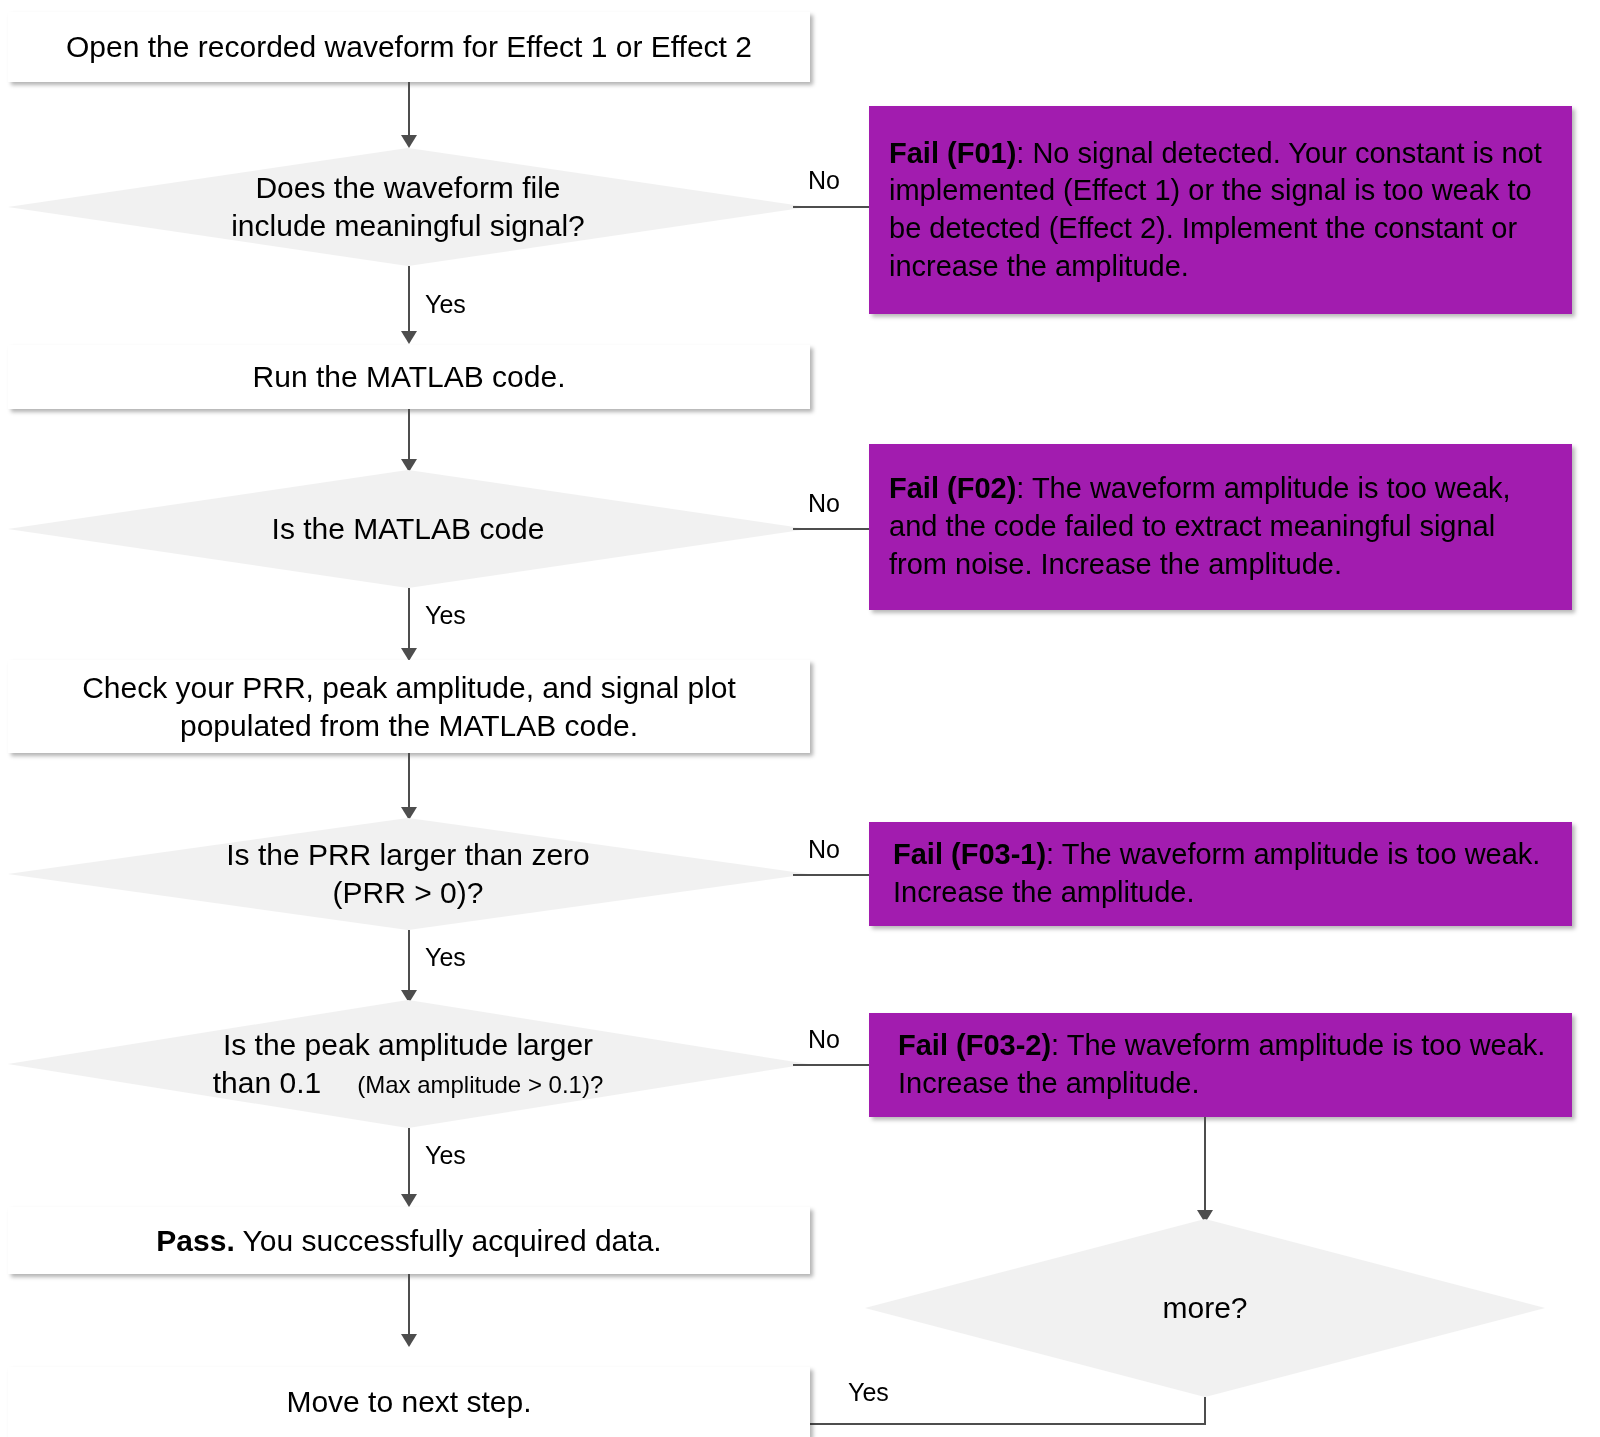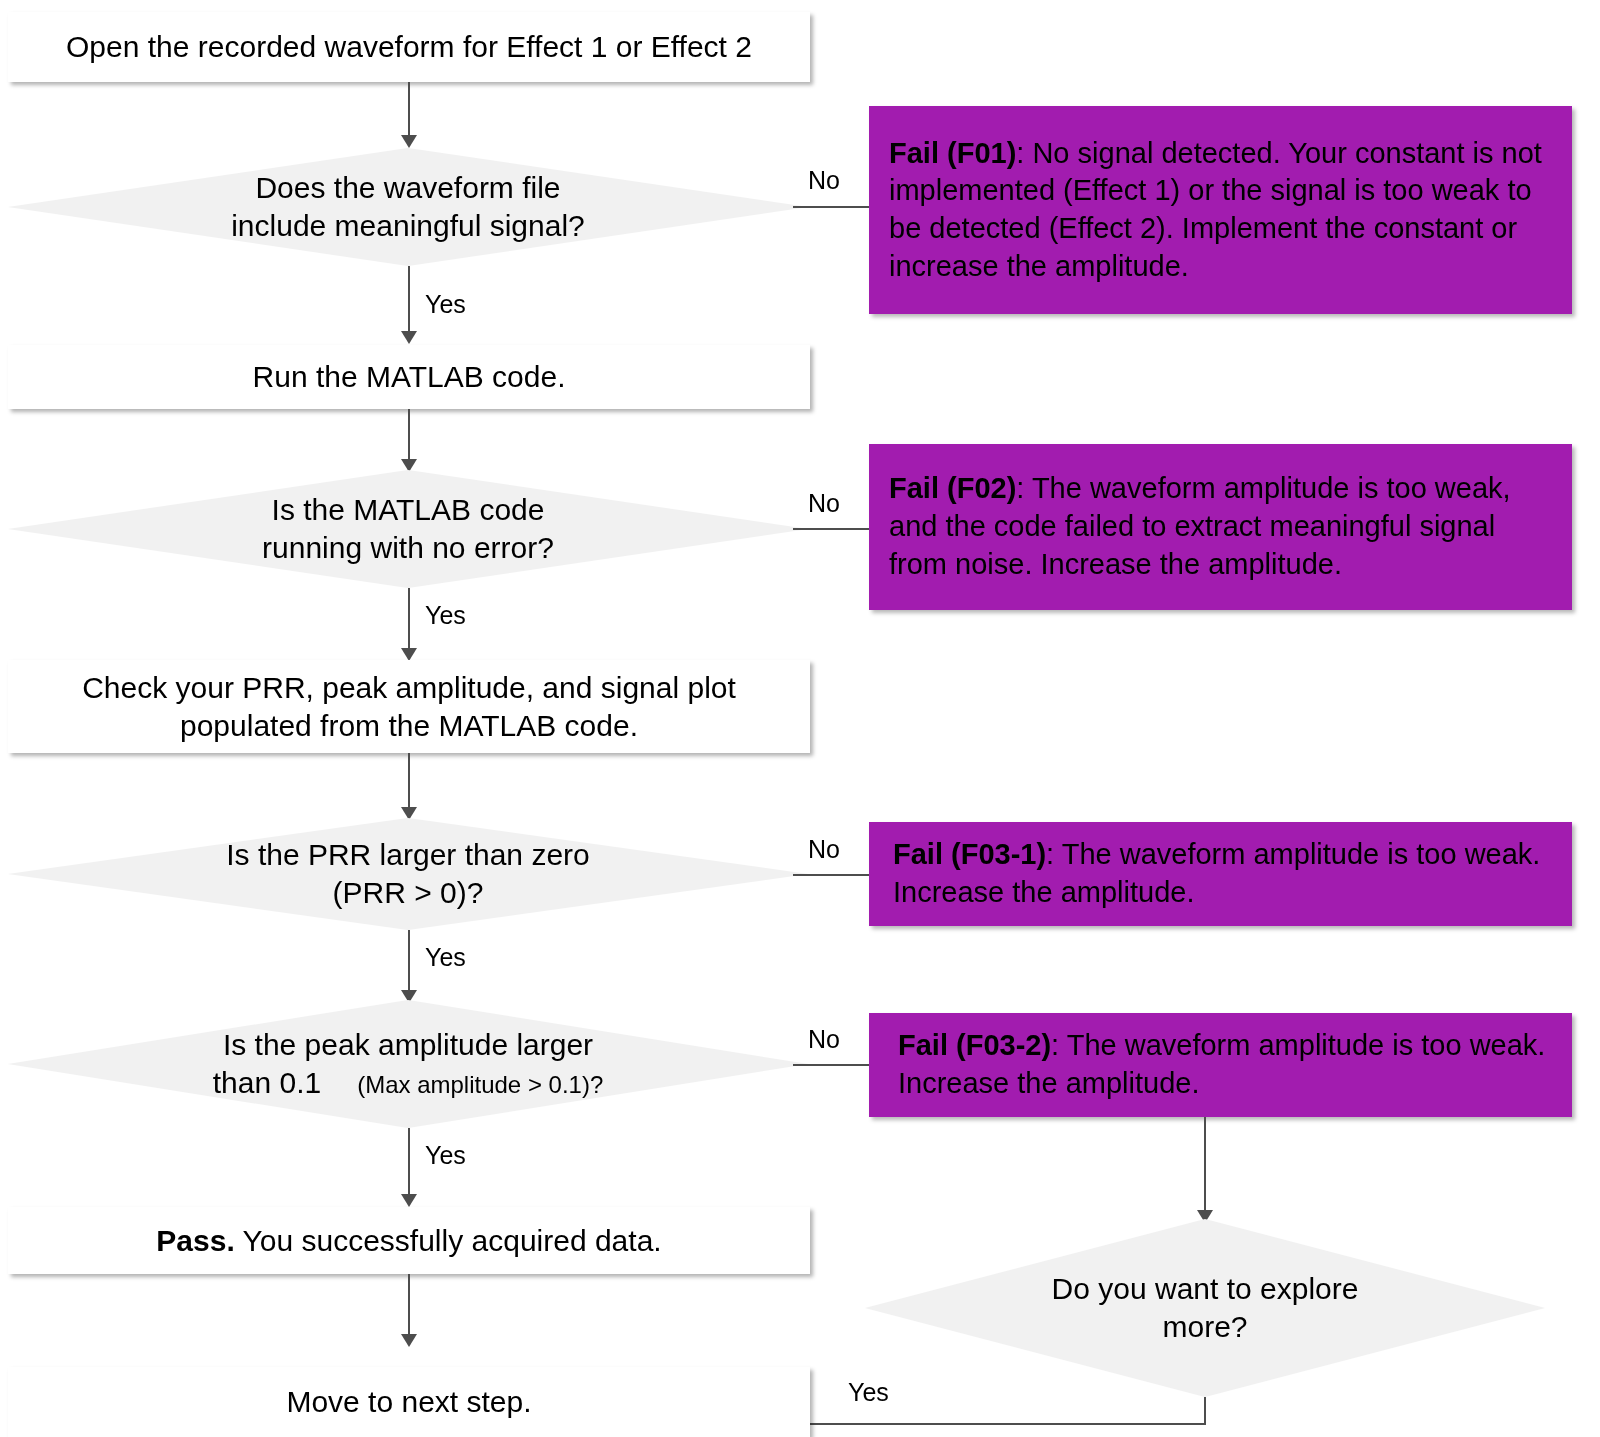--- a/index.html
+++ b/index.html
@@ -145,21 +145,20 @@
     <span>Run the MATLAB code.</span>
   </div>
 
   <div class="vline" style="left:408px; top:409px; height:52px;"></div>
   <div class="arrow-down" style="left:401px; top:459px;"></div>
 
   <div class="decision-wrap" style="left:8px; top:470px; width:800px; height:118px;">
     <div class="diamond-shape"></div>
     <div class="diamond-label">
       <div>Is the MATLAB code</div>
-      <div>running with no error?</div>
     </div>
   </div>
 
   <div class="hline" style="left:793px; top:528px; width:77px;"></div>
   <div class="arrow-right" style="left:870px; top:521px;"></div>
   <div class="edge-label" style="left:808px; top:489px;">No</div>
 
   <div class="node fail" style="left:869px; top:444px; width:703px; height:166px;">
     <span><b>Fail (F02)</b><span>: The waveform amplitude is too weak, and the code failed to extract meaningful signal from noise. Increase the amplitude.</span></span>
   </div>
@@ -224,21 +223,20 @@
   <div class="node proc" style="left:8px; top:1207px; width:802px; height:67px;">
     <span><b>Pass.</b><span> You successfully acquired data.</span></span>
   </div>
 
   <div class="vline" style="left:408px; top:1274px; height:62px;"></div>
   <div class="arrow-down" style="left:401px; top:1334px;"></div>
 
   <div class="decision-wrap" style="left:865px; top:1219px; width:680px; height:178px;">
     <div class="diamond-shape"></div>
     <div class="diamond-label">
-      <div>Do you want to explore</div>
       <div>more?</div>
     </div>
   </div>
 
   <div class="vline" style="left:1204px; top:1397px; height:28px;"></div>
   <div class="hline" style="left:808px; top:1377px; width:398px; top:1423px;"></div>
   <div class="arrow-left" style="left:795px; top:1416px;"></div>
   <div class="edge-label" style="left:848px; top:1378px;">Yes</div>
 
   <div class="node proc" style="left:8px; top:1367px; width:802px; height:70px;">

